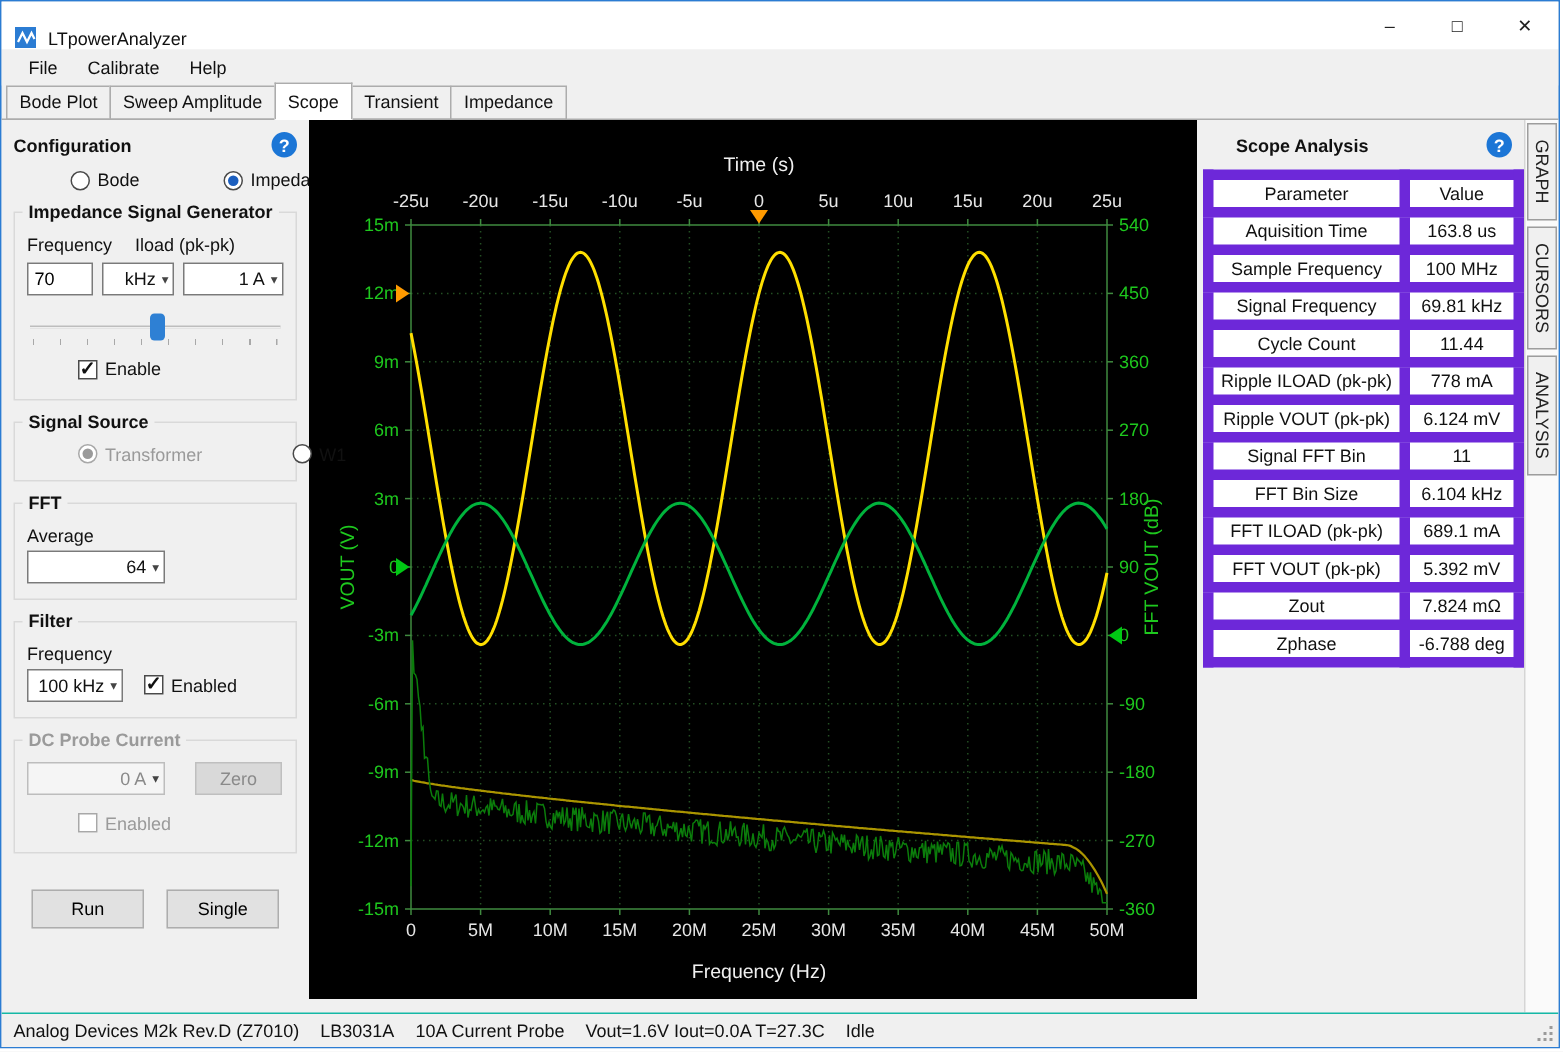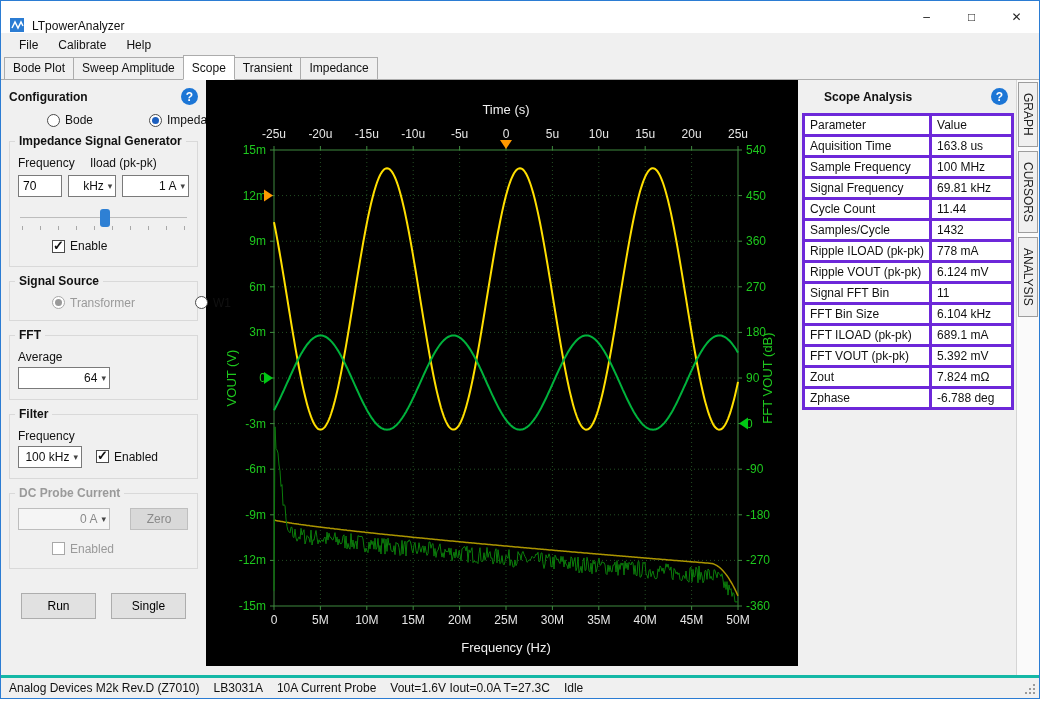--- a/index.html
+++ b/index.html
@@ -85,33 +85,33 @@
   .tr-green{fill:none;stroke:#00b33c;stroke-width:2;}
   .fft-yellow{fill:none;stroke:#ab9500;stroke-width:1.5;}
   .fft-green{fill:none;stroke:#0b7d0b;stroke-width:1;}
   .mk-orange{fill:#ff9a00;}
   .mk-green{fill:#00c814;}
 
   
   .right-panel{width:218px;flex:0 0 auto;background:#f0f0f0;padding:6px 0 0 0;}
   .rp-head{display:flex;align-items:center;justify-content:space-between;padding:2px 8px 8px 6px;margin-left:20px;}
   #analysis-table{border-collapse:collapse;margin:0 0 0 4px;background:#fff;}
-  #analysis-table th,#analysis-table td{border:3px solid #6d28d9;font-size:12px;font-weight:normal;
-    text-align:left;padding:2px 5px;height:17px;white-space:nowrap;}
+  #analysis-table th,#analysis-table td{border:7px solid #6d28d9;font-size:12px;font-weight:normal;
+    text-align:center;padding:2px 5px;height:17px;white-space:nowrap;}
   #analysis-table th:first-child,#analysis-table td:first-child{width:124px;}
   #analysis-table th:last-child,#analysis-table td:last-child{width:82px;}
 
   
   .side-strip{flex:1;background:#fafafa;border-left:1px solid #d5d5d5;display:flex;flex-direction:column;
     gap:4px;padding:2px 1px 0;}
   .side-tab{writing-mode:vertical-rl;font-size:12px;padding:10px 2px;border:1px solid #9d9d9d;
     background:#f0f0f0;text-align:center;color:#222;}
 
   
-  .statusbar{height:23px;flex:0 0 auto;background:#f0f0f0;border-top:3px solid #14b8a6;
+  .statusbar{height:23px;flex:0 0 auto;background:#f0f0f0;border-top:1px solid #14b8a6;
     display:flex;align-items:center;padding:0 8px;position:relative;}
   .status-seg{margin-right:14px;white-space:nowrap;}
   .grip{position:absolute;right:4px;bottom:4px;width:2px;height:2px;background:#9a9a9a;
     box-shadow:0 -4px #9a9a9a,0 -8px #9a9a9a,-4px 0 #9a9a9a,-4px -4px #9a9a9a,-8px 0 #9a9a9a;}
 </style>
 </head>
 <body>
 
 <div class="window">
 
@@ -396,24 +396,20 @@
             </tr>
             <tr>
               <td>Signal Frequency</td>
               <td>69.81 kHz</td>
             </tr>
             <tr>
               <td>Cycle Count</td>
               <td>11.44</td>
             </tr>
             <tr>
-              <td>Samples/Cycle</td>
-              <td>1432</td>
-            </tr>
-            <tr>
               <td>Ripple ILOAD (pk-pk)</td>
               <td>778 mA</td>
             </tr>
             <tr>
               <td>Ripple VOUT (pk-pk)</td>
               <td>6.124 mV</td>
             </tr>
             <tr>
               <td>Signal FFT Bin</td>
               <td>11</td>

